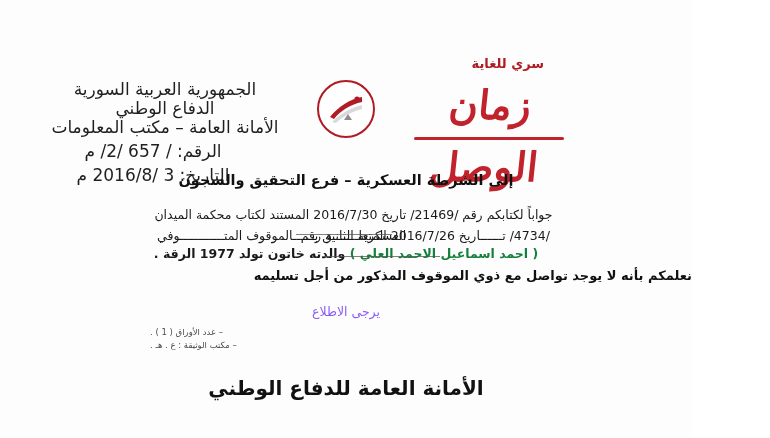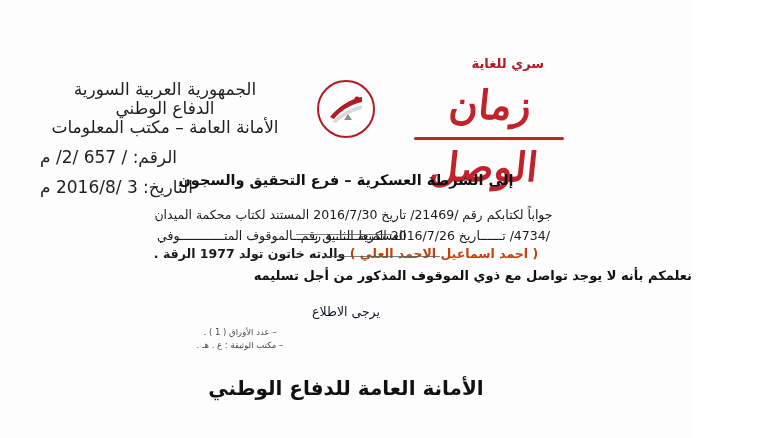--- a/index.html
+++ b/index.html
@@ -99,22 +99,22 @@
     width: 250px;
     text-align: center;
     font-size: 17px;
     line-height: 19px;
     color: #1f1f1f;
   }
   .org-block .line {
     white-space: nowrap;
   }
   .org-block .ref {
-    margin-top: 11px;
-    text-align: left;
+    margin-top: 5px;
+    text-align: center;
     padding-right: 24px;
   }
 
   
   .addressee {
     position: absolute;
     top: 172px;
     left: 0;
     right: 0;
     text-align: center;
@@ -138,50 +138,50 @@
   .name-line {
     position: absolute;
     top: 246px;
     left: 0;
     right: 0;
     text-align: center;
     font-size: 12.5px;
     font-weight: bold;
   }
   .name-line .red {
-    color: #c2410c;
+    color: #15803d;
   }
 
   .notice {
     position: absolute;
     top: 268px;
     left: 0;
     right: 0;
     text-align: right;
     font-size: 13px;
     font-weight: bold;
     color: #111;
   }
 
   .review {
     position: absolute;
     top: 304px;
     left: 0;
     right: 0;
     text-align: center;
     font-size: 12.5px;
-    color: #0f172a;
+    color: #8b5cf6;
   }
 
   .copies {
     position: absolute;
     top: 326px;
     left: 150px;
     width: 180px;
-    text-align: center;
+    text-align: left;
     font-size: 8.5px;
     line-height: 13px;
     color: #4a4a4a;
   }
 
   .signature {
     position: absolute;
     top: 376px;
     left: 0;
     right: 0;

